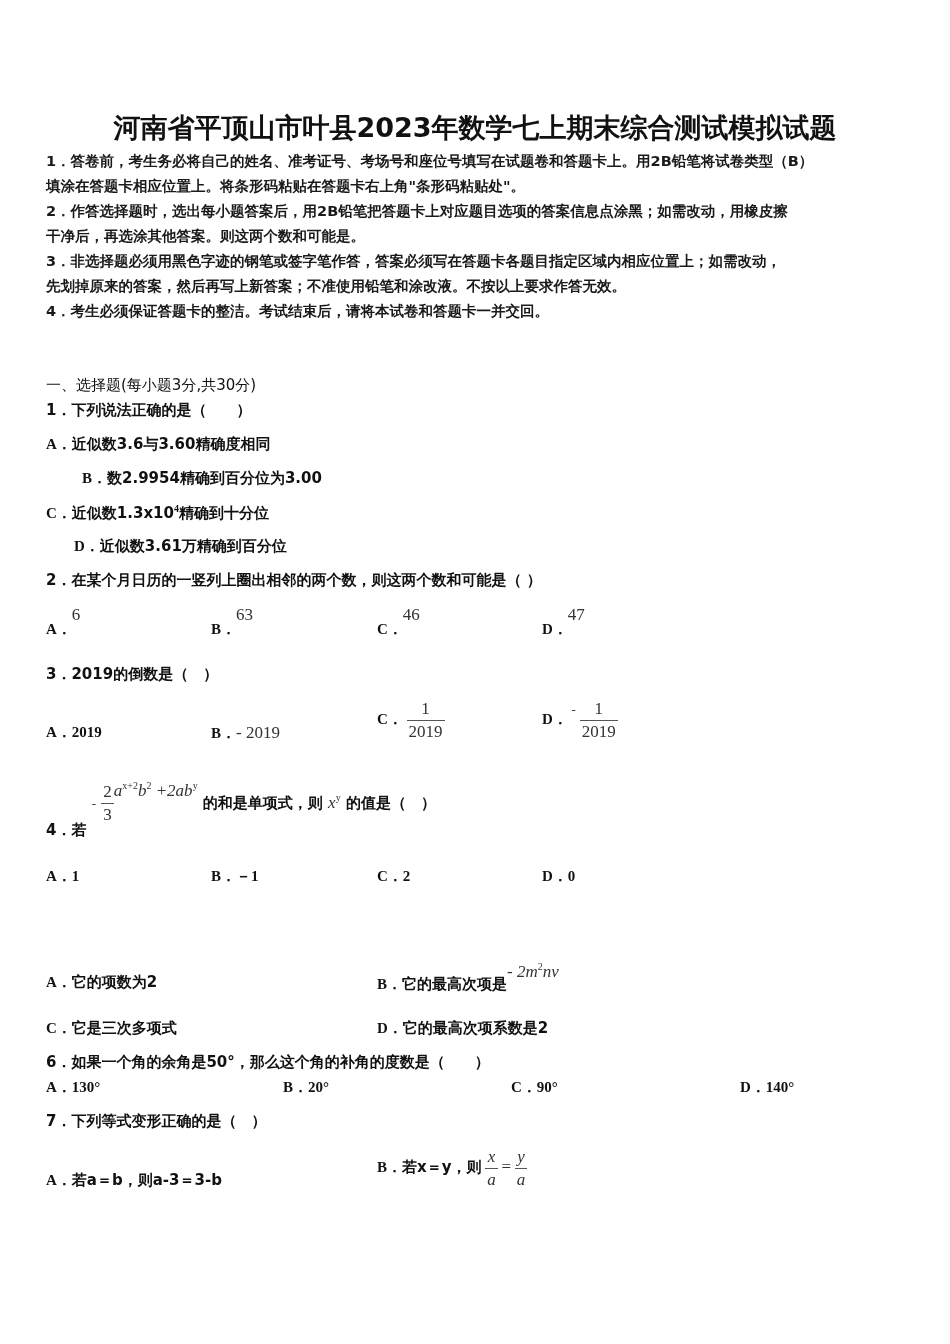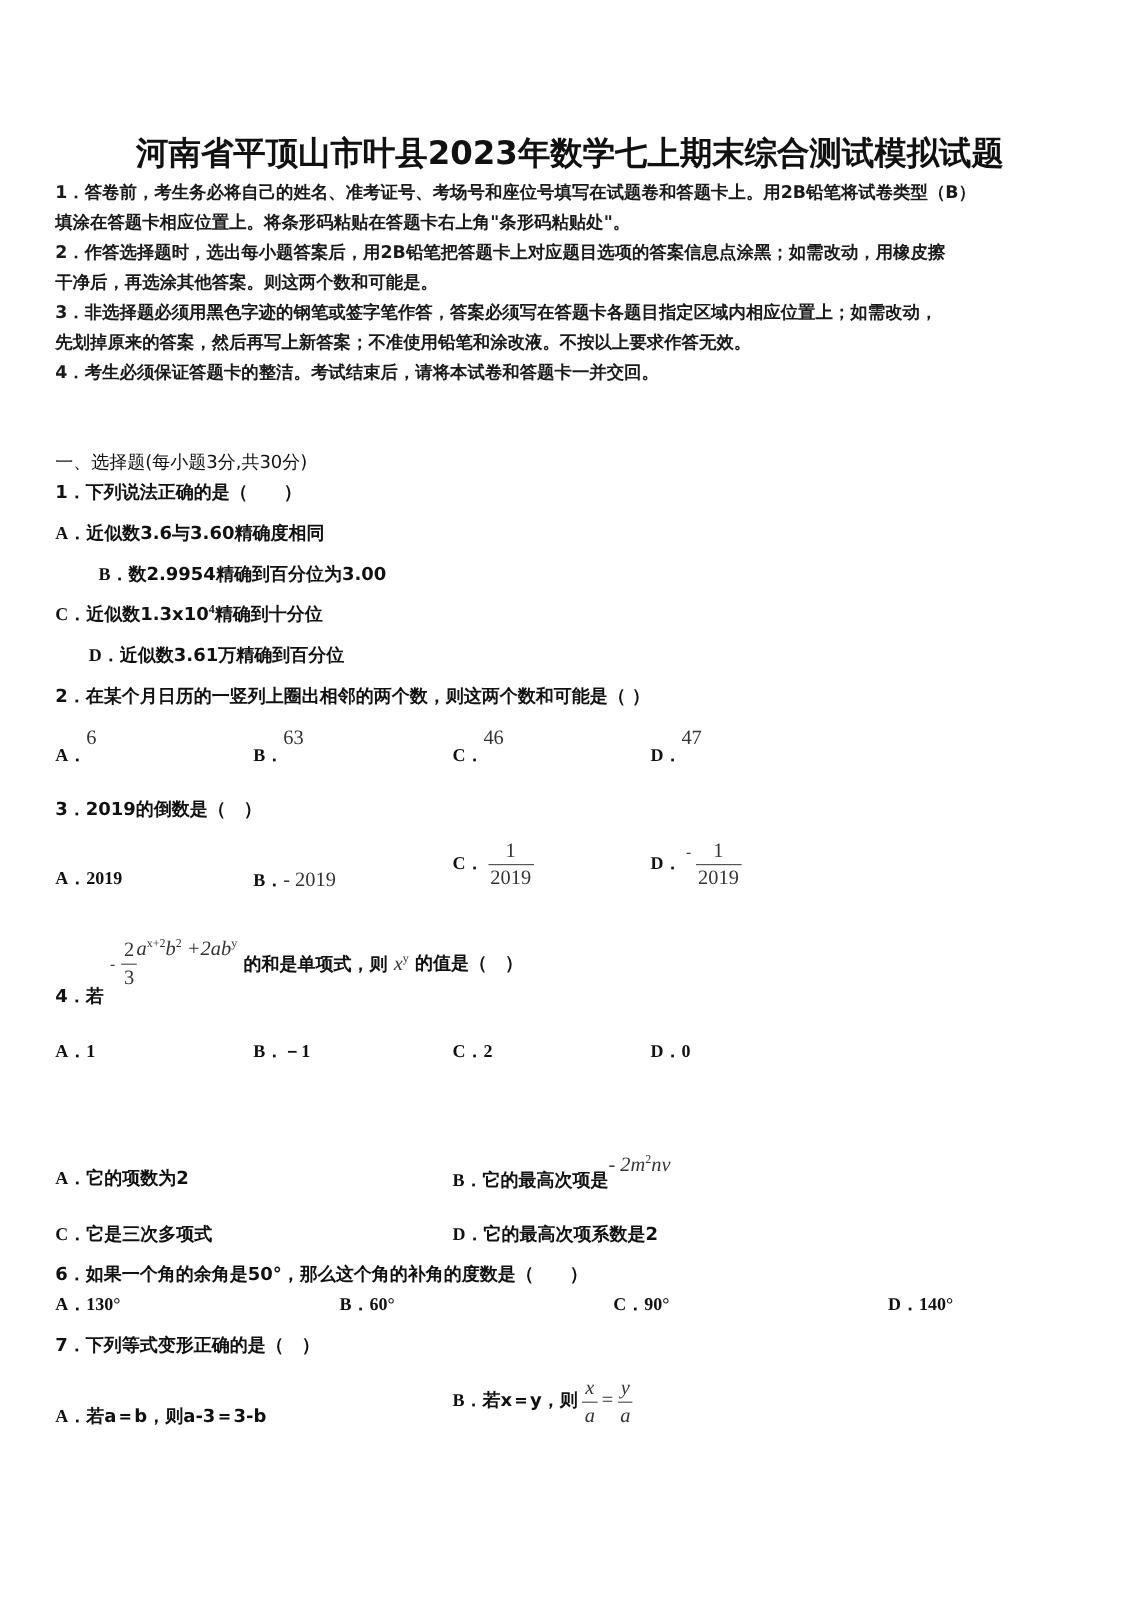--- a/index.html
+++ b/index.html
@@ -122,21 +122,21 @@
   </div>
   <div class="opt" style="left:377px;top:1019px;">
     <span>D．</span><span class="cn">它的最高次项系数是2</span>
   </div>
 
   <div class="line" style="top:1053px;">6．如果一个角的余角是50°，那么这个角的补角的度数是（　　）</div>
   <div class="opt" style="left:46px;top:1078px;">
     <span>A．</span><span>130°</span>
   </div>
   <div class="opt" style="left:283px;top:1078px;">
-    <span>B．</span><span>60°</span>
+    <span>B．</span><span>20°</span>
   </div>
   <div class="opt" style="left:511px;top:1078px;">
     <span>C．</span><span>90°</span>
   </div>
   <div class="opt" style="left:740px;top:1078px;">
     <span>D．</span><span>140°</span>
   </div>
 
   <div class="line" style="top:1112px;">7．下列等式变形正确的是（　）</div>
   <div class="opt" style="left:46px;top:1171px;">

